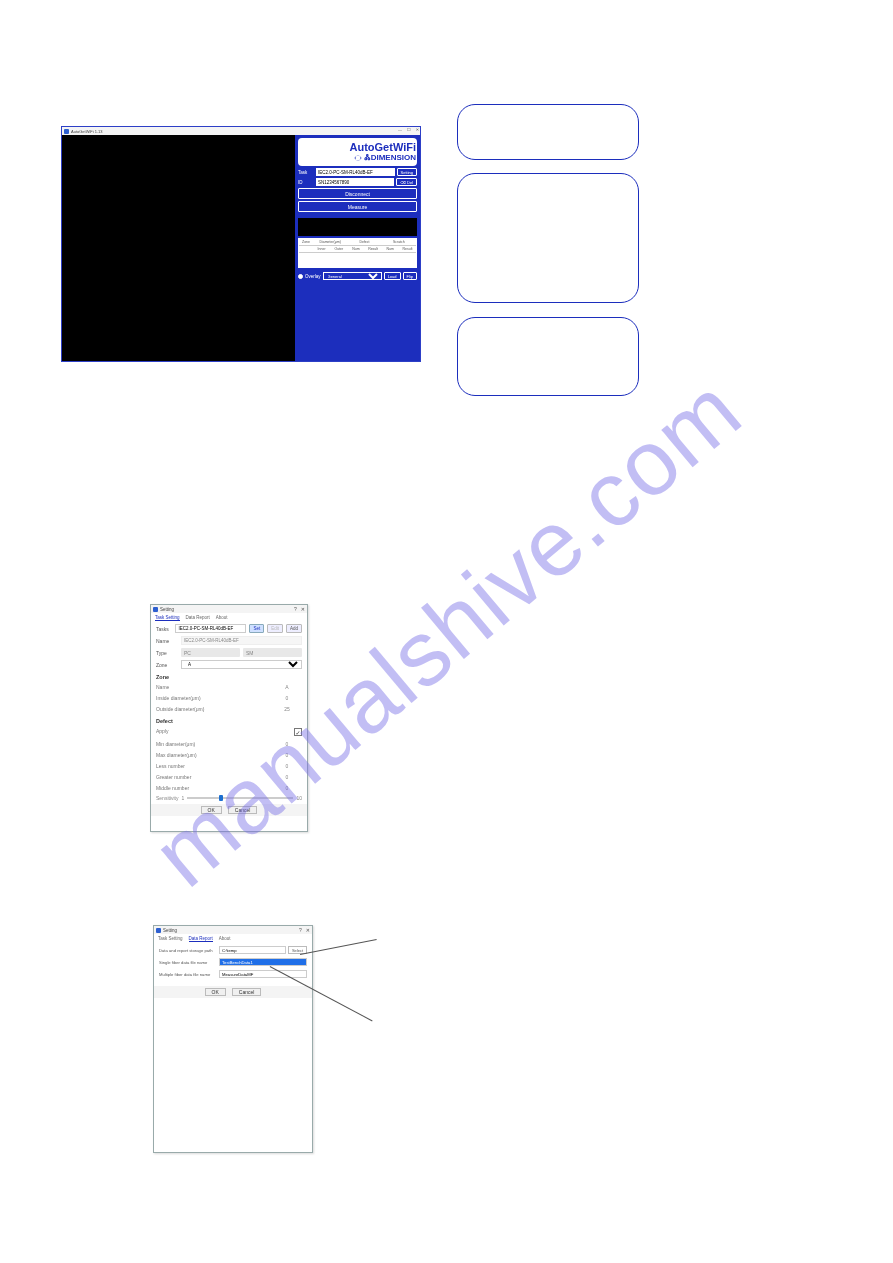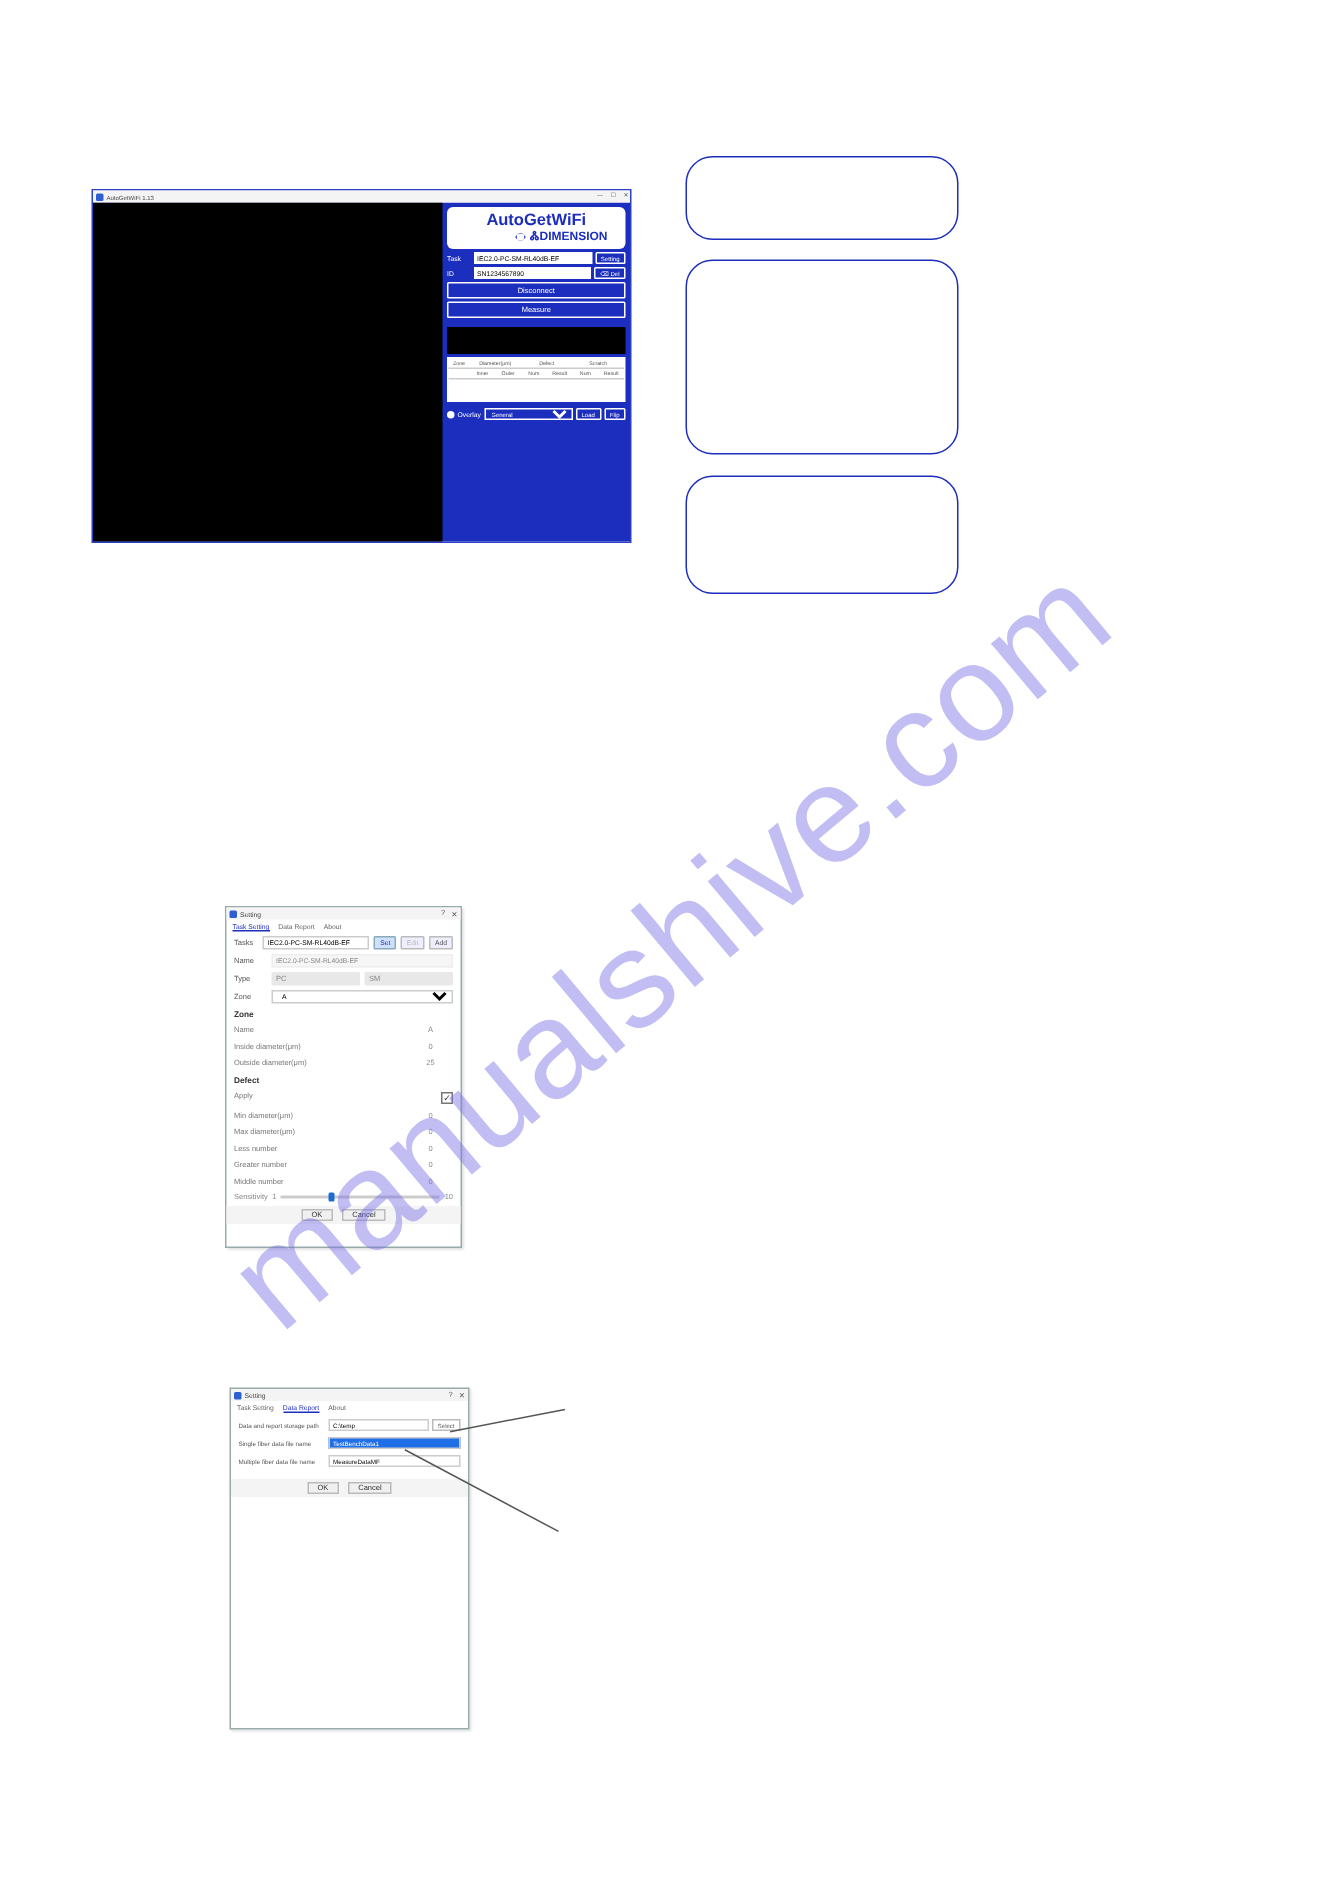--- a/index.html
+++ b/index.html
@@ -53,22 +53,22 @@
   .video-pane { flex:0 0 233px; background:#000; margin:0; }
   .right-pane {
     flex: 1;
     display: flex; flex-direction: column;
     padding: 3px;
     gap: 2px;
   }
   .brand-card {
     background: #fff;
     border-radius: 4px;
-    padding: 3px 12px;
-    text-align: center;
+    padding: 3px 1px;
+    text-align: right;
   }
   .brand-title { color:#1c2ebd; font-size:11px; font-weight:600; }
   .brand-sub { color:#1c2ebd; font-size:8px; font-weight:700; display:flex; align-items:center; gap:2px; justify-content:flex-end; }
   .brand-logo { width:10px; height:10px; display:inline-block; }
   .task-row, .id-row { display:flex; align-items:center; gap:2px; }
   .task-label { color:#fff; font-size:4.5px; width:16px; }
   .task-select, .id-input {
     flex:1; background:#fff; border:none; font-size:4.5px; padding:1px 2px; height:8px;
   }
   .small-btn {

